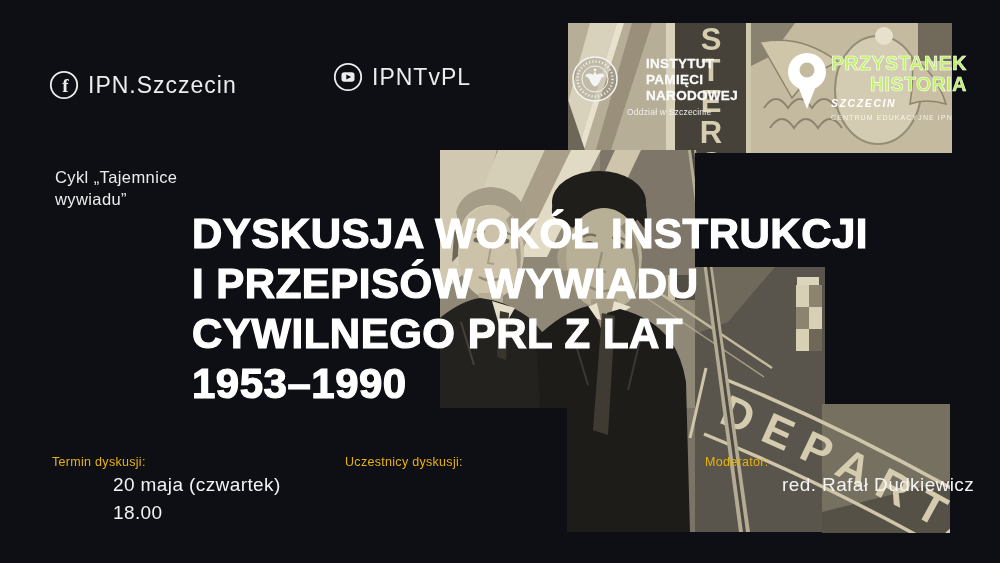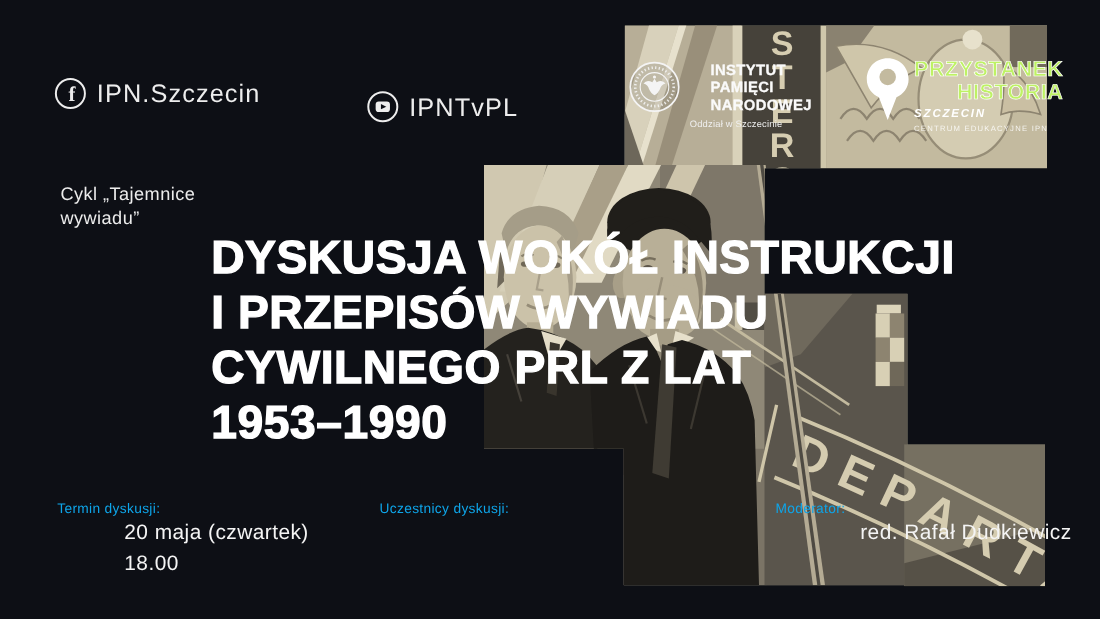--- a/index.html
+++ b/index.html
@@ -29,21 +29,21 @@
   .ipn-text .nm{font-size:13.5px; line-height:15.8px; font-weight:700; letter-spacing:.3px;
                 color:#fafafa;margin-left:19px; -webkit-text-stroke:.3px #fafafa;}
   .ipn-text .branch{font-size:8.5px; margin-top:4px; color:#f0f0f0; letter-spacing:.2px;}
   .ph-text .nm{font-size:19.5px; line-height:21px; font-weight:700; letter-spacing:.5px;
                color:#bef264;text-align:right; -webkit-text-stroke:.6px #ffffff;}
   .ph-text .city{font-size:10.5px; font-weight:700; font-style:italic; letter-spacing:1.6px;
                  margin-top:2px; color:#ffffff;}
   .ph-text .sub{font-size:7px; letter-spacing:1.1px; margin-top:5px; color:rgba(255,255,255,.82);}
 
   
-  .lbl{font-size:12.5px; color:#0ea5e9; letter-spacing:.3px;}
+  .lbl{font-size:12.5px; color:#eab308; letter-spacing:.3px;}
   .vals{font-size:19px; line-height:27.5px; color:#f4f4f4; letter-spacing:.4px;}
 </style>
 </head>
 <body>
 
 <div class="poster">
 
   <svg class="abs photo-layer" width="1000" height="563" viewBox="0 0 1000 563" aria-hidden="true">
     <defs>
       <clipPath id="collage">
@@ -160,21 +160,21 @@
   </svg>
 
   <div class="abs text-layer social" style="left:49px; top:70px;">
     <svg width="30" height="30">
       <circle cx="15" cy="15" r="13.2" stroke="#ededed" stroke-width="1.8" fill="none"></circle>
       <text x="16.5" y="21.5" font-family="'Liberation Serif',serif" font-size="19" font-weight="bold" fill="#ededed" text-anchor="middle">f</text>
     </svg>
     <span class="handle">IPN.Szczecin</span>
   </div>
 
-  <div class="abs text-layer social" style="left:333px; top:82px;">
+  <div class="abs text-layer social" style="left:333px; top:62px;">
     <svg width="30" height="30">
       <circle cx="15" cy="15" r="13.2" stroke="#ededed" stroke-width="1.8" fill="none"></circle>
       <rect x="8.5" y="10.2" width="13" height="9.6" rx="2.8" fill="#ededed"></rect>
       <polygon points="13.3,12.6 13.3,17.4 18.2,15" fill="#0d0f15"></polygon>
     </svg>
     <span class="handle">IPNTvPL</span>
   </div>
 
   <div class="abs text-layer" style="left:571px; top:55px;">
     <svg width="48" height="48">

